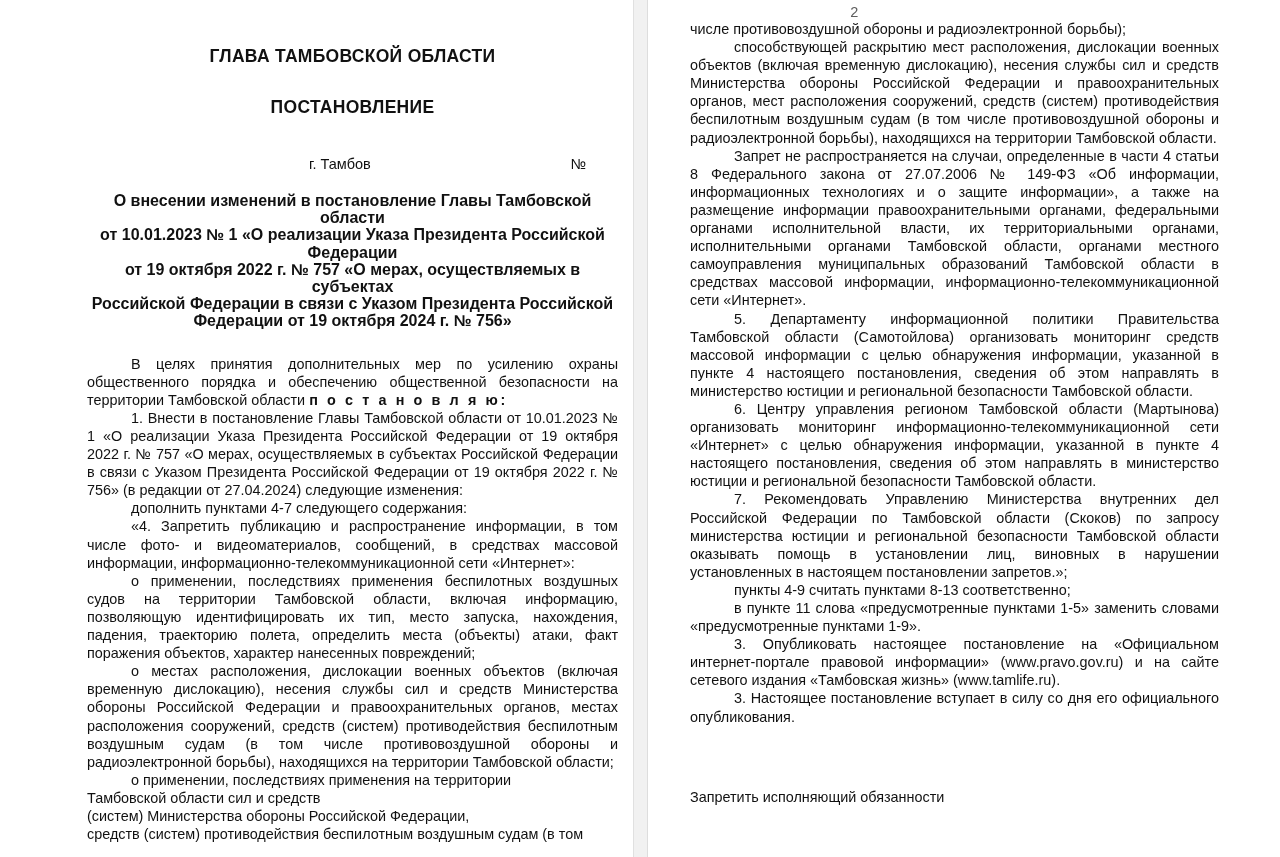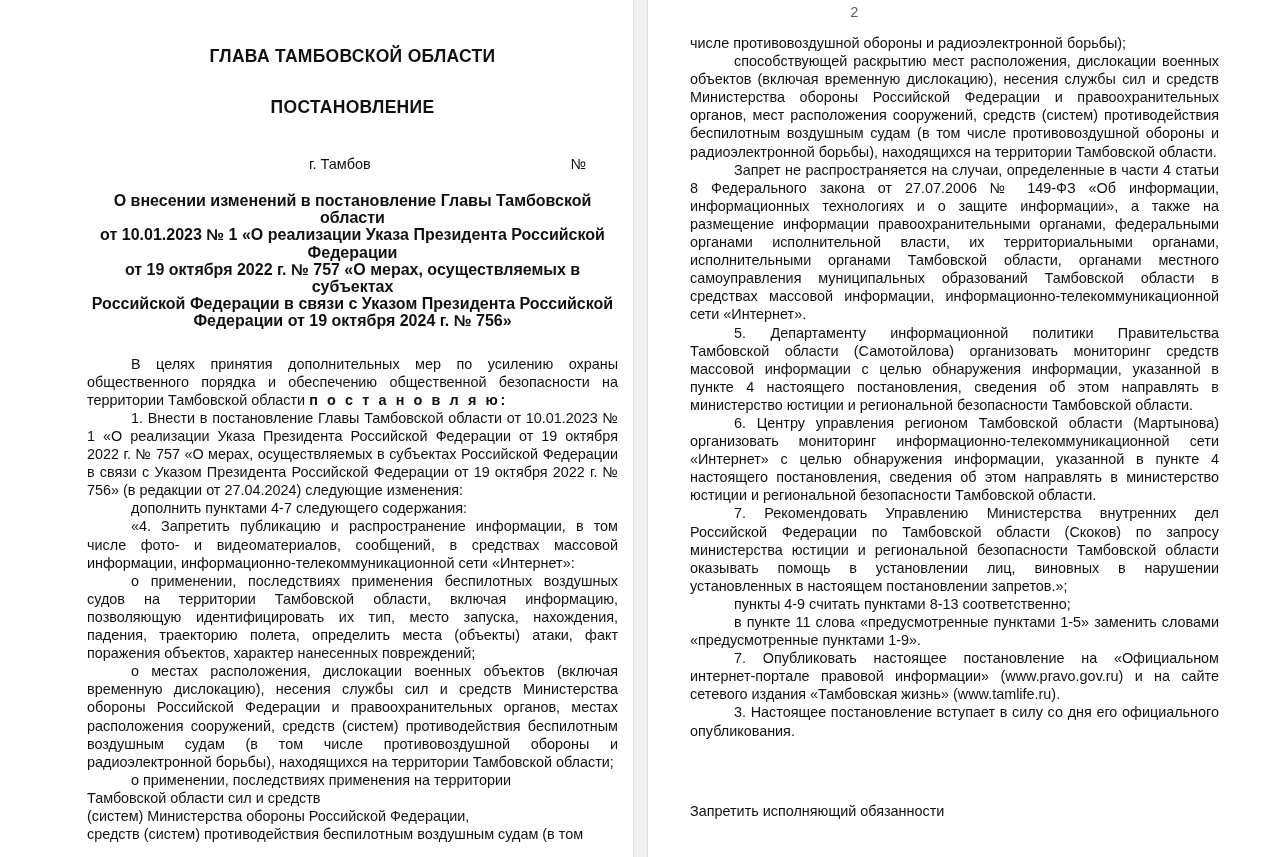--- a/index.html
+++ b/index.html
@@ -164,37 +164,37 @@
     </div>
   </div>
 
   <div class="gutter"></div>
 
   <div class="page page-right">
     <div class="content-right">
 
       <div class="page-number">2</div>
 
-      <p class="body-p" style="margin-top:14px;">числе противовоздушной обороны и радиоэлектронной борьбы);</p>
+      <p class="body-p" style="">числе противовоздушной обороны и радиоэлектронной борьбы);</p>
 
       <p class="body-p indent">способствующей раскрытию мест расположения, дислокации военных объектов (включая временную дислокацию), несения службы сил и средств Министерства обороны Российской Федерации и правоохранительных органов, мест расположения сооружений, средств (систем) противодействия беспилотным воздушным судам (в том числе противовоздушной обороны и радиоэлектронной борьбы), находящихся на территории Тамбовской области.</p>
 
       <p class="body-p indent">Запрет не распространяется на случаи, определенные в части 4 статьи 8 Федерального закона от 27.07.2006 № 149-ФЗ «Об информации, информационных технологиях и о защите информации», а также на размещение информации правоохранительными органами, федеральными органами исполнительной власти, их территориальными органами, исполнительными органами Тамбовской области, органами местного самоуправления муниципальных образований Тамбовской области в средствах массовой информации, информационно-телекоммуникационной сети «Интернет».</p>
 
       <p class="body-p indent">5. Департаменту информационной политики Правительства Тамбовской области (Самотойлова) организовать мониторинг средств массовой информации с целью обнаружения информации, указанной в пункте 4 настоящего постановления, сведения об этом направлять в министерство юстиции и региональной безопасности Тамбовской области.</p>
 
       <p class="body-p indent">6. Центру управления регионом Тамбовской области (Мартынова) организовать мониторинг информационно-телекоммуникационной сети «Интернет» с целью обнаружения информации, указанной в пункте 4 настоящего постановления, сведения об этом направлять в министерство юстиции и региональной безопасности Тамбовской области.</p>
 
       <p class="body-p indent">7. Рекомендовать Управлению Министерства внутренних дел Российской Федерации по Тамбовской области (Скоков) по запросу министерства юстиции и региональной безопасности Тамбовской области оказывать помощь в установлении лиц, виновных в нарушении установленных в настоящем постановлении запретов.»;</p>
 
       <p class="body-p indent nojust">пункты 4-9 считать пунктами 8-13 соответственно;</p>
 
       <p class="body-p indent">в пункте 11 слова «предусмотренные пунктами 1-5» заменить словами «предусмотренные пунктами 1-9».</p>
 
-      <p class="body-p indent">7. Опубликовать настоящее постановление на «Официальном интернет-портале правовой информации» (www.pravo.gov.ru) и на сайте сетевого издания «Тамбовская жизнь» (www.tamlife.ru).</p>
+      <p class="body-p indent">3. Опубликовать настоящее постановление на «Официальном интернет-портале правовой информации» (www.pravo.gov.ru) и на сайте сетевого издания «Тамбовская жизнь» (www.tamlife.ru).</p>
 
       <p class="body-p indent">3. Настоящее постановление вступает в силу со дня его официального опубликования.</p>
 
       <div class="sig">Запретить исполняющий обязанности</div>
 
     </div>
   </div>
 
 </div>
 

